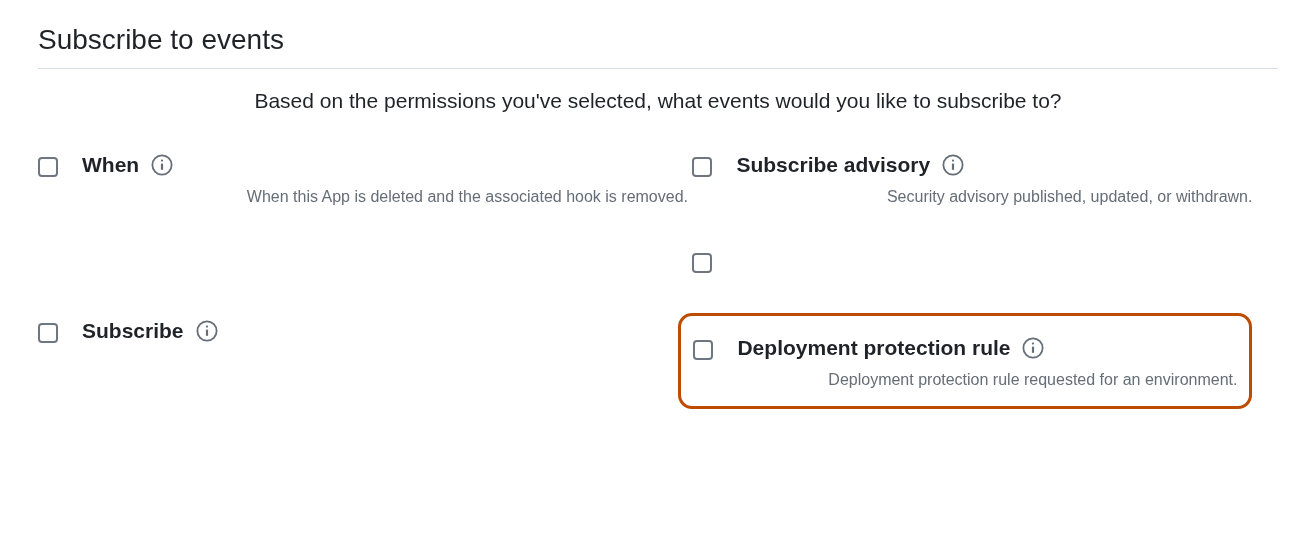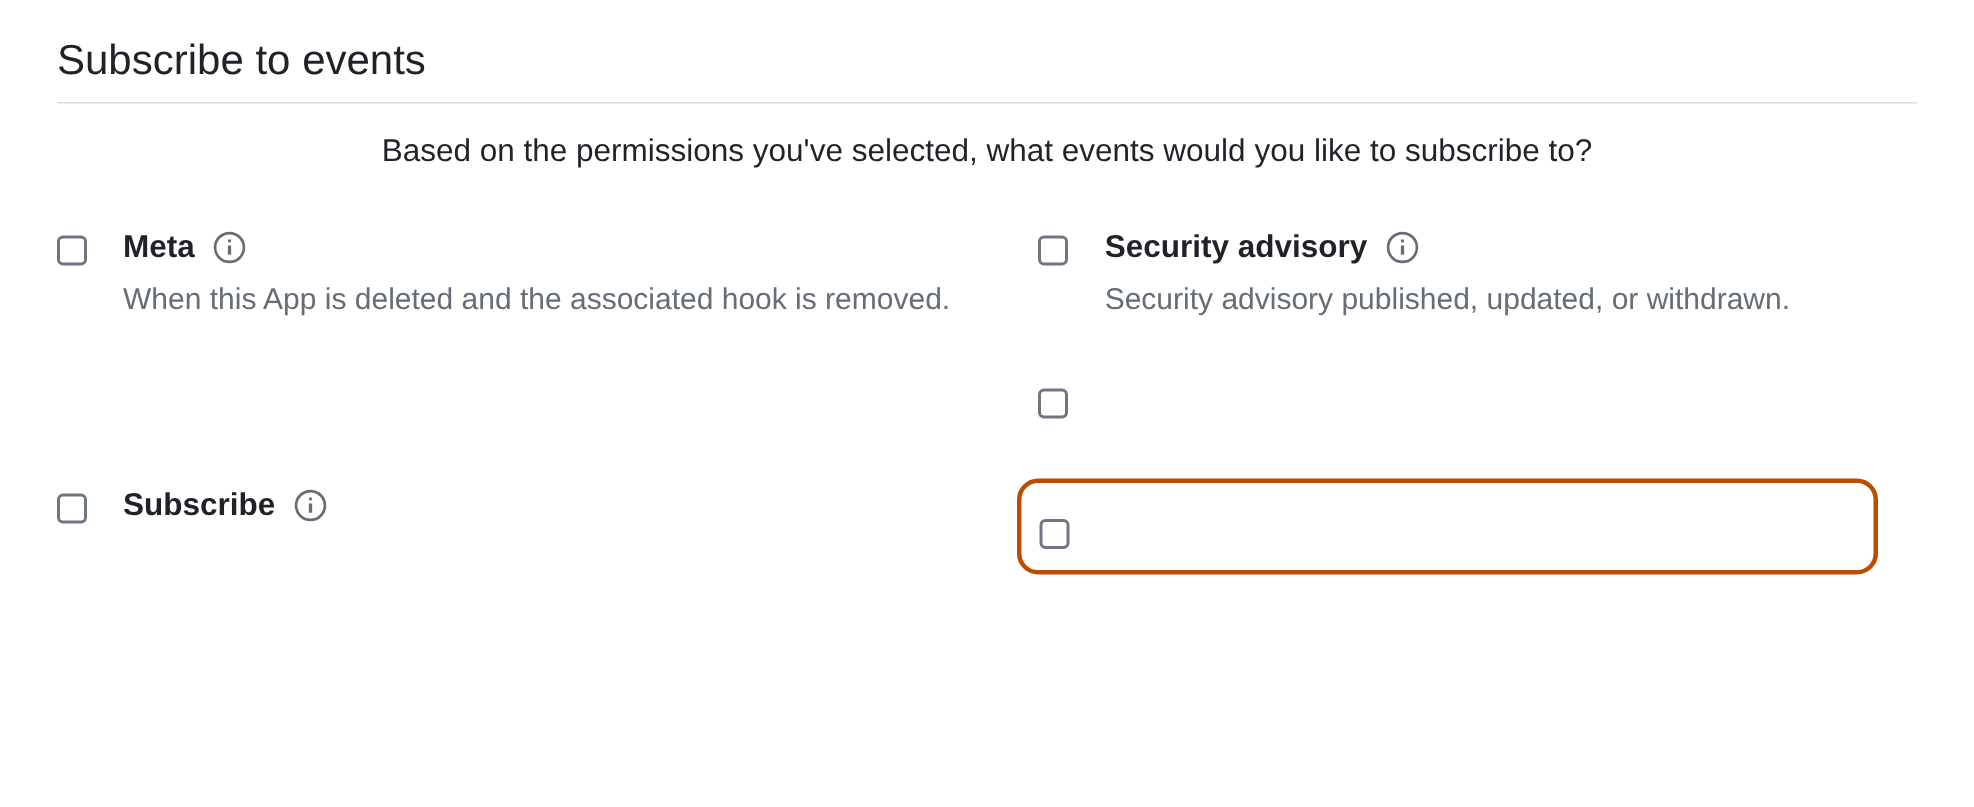--- a/index.html
+++ b/index.html
@@ -83,41 +83,42 @@
       margin-left: 12px;
       flex-shrink: 0;
       cursor: pointer;
     }
     .info-icon svg {
       width: 22px;
       height: 22px;
       display: block;
     }
     .event-desc {
-      font-size: 20px;
+      font-size: 16px;
       color: #656d76;
       line-height: 1.5;
+      text-align: right;
     }
   </style>
 </head>
 <body>
 
 <div class="container">
   <h2 class="heading">Subscribe to events</h2>
   <p class="subtext">Based on the permissions you've selected, what events would you like to subscribe to?</p>
 
   <div class="events-grid">
 
     <div class="events-column col-left">
 
       <div class="event-item">
         <div class="checkbox"></div>
         <div class="event-content">
           <div class="event-title-row">
-            <span class="event-title">Meta</span>
+            <span class="event-title">When</span>
             <span class="info-icon">
               <svg viewBox="0 0 16 16" fill="none" stroke="#656d76" stroke-width="1.3">
                   <circle cx="8" cy="8" r="7"></circle>
                   <circle cx="8" cy="4.8" r="0.8" fill="#656d76" stroke="none"></circle>
                   <line x1="8" y1="7" x2="8" y2="11.5" stroke-width="1.6"></line>
                 </svg>
             </span>
           </div>
           <div class="event-desc">When this App is deleted and the associated hook is removed.</div>
         </div>
@@ -140,39 +141,52 @@
       </div>
 
     </div>
 
     <div class="events-column col-right">
 
       <div class="event-item">
         <div class="checkbox"></div>
         <div class="event-content">
           <div class="event-title-row">
-            <span class="event-title">Security advisory</span>
+            <span class="event-title">Subscribe advisory</span>
             <span class="info-icon">
               <svg viewBox="0 0 16 16" fill="none" stroke="#656d76" stroke-width="1.3">
                   <circle cx="8" cy="8" r="7"></circle>
                   <circle cx="8" cy="4.8" r="0.8" fill="#656d76" stroke="none"></circle>
                   <line x1="8" y1="7" x2="8" y2="11.5" stroke-width="1.6"></line>
                 </svg>
             </span>
           </div>
           <div class="event-desc">Security advisory published, updated, or withdrawn.</div>
         </div>
       </div>
 
       <div class="event-item">
         <div class="checkbox"></div>
         <div class="event-content">
         </div>
       </div>
 
       <div class="event-item highlighted">
         <div class="checkbox"></div>
+        <div class="event-content">
+          <div class="event-title-row">
+            <span class="event-title">Deployment protection rule</span>
+            <span class="info-icon">
+              <svg viewBox="0 0 16 16" fill="none" stroke="#656d76" stroke-width="1.3">
+                  <circle cx="8" cy="8" r="7"></circle>
+                  <circle cx="8" cy="4.8" r="0.8" fill="#656d76" stroke="none"></circle>
+                  <line x1="8" y1="7" x2="8" y2="11.5" stroke-width="1.6"></line>
+                </svg>
+            </span>
+          </div>
+          <div class="event-desc">Deployment protection rule requested for an environment.</div>
+        </div>
       </div>
 
     </div>
 
   </div>
 </div>
 
 </body></html>

